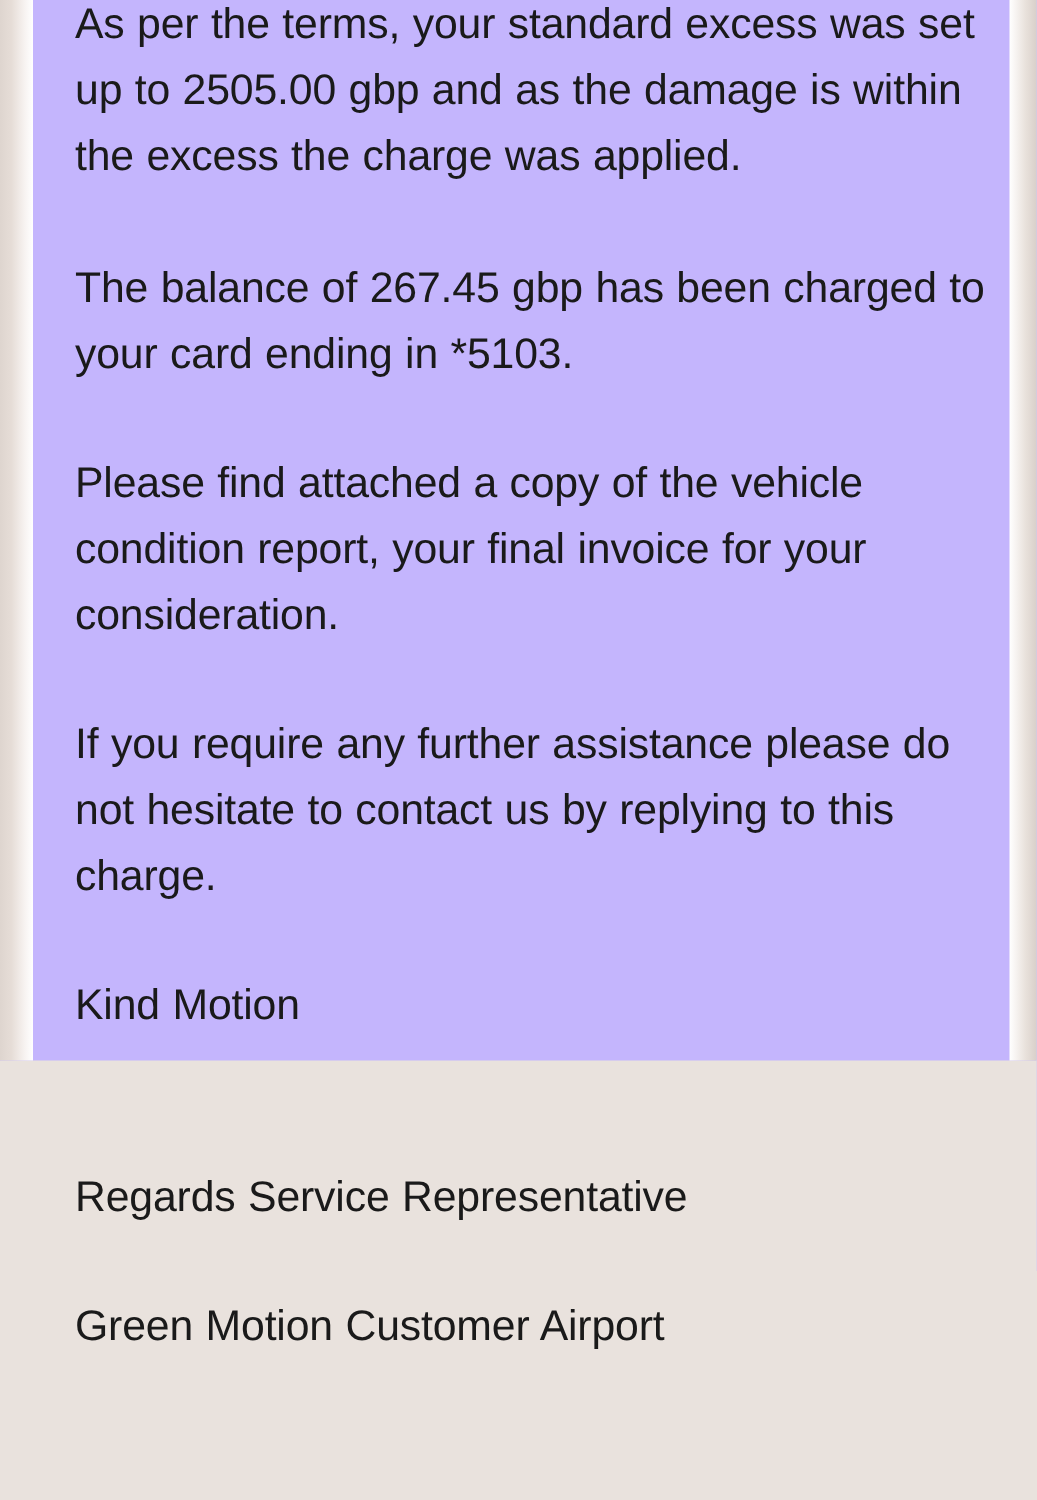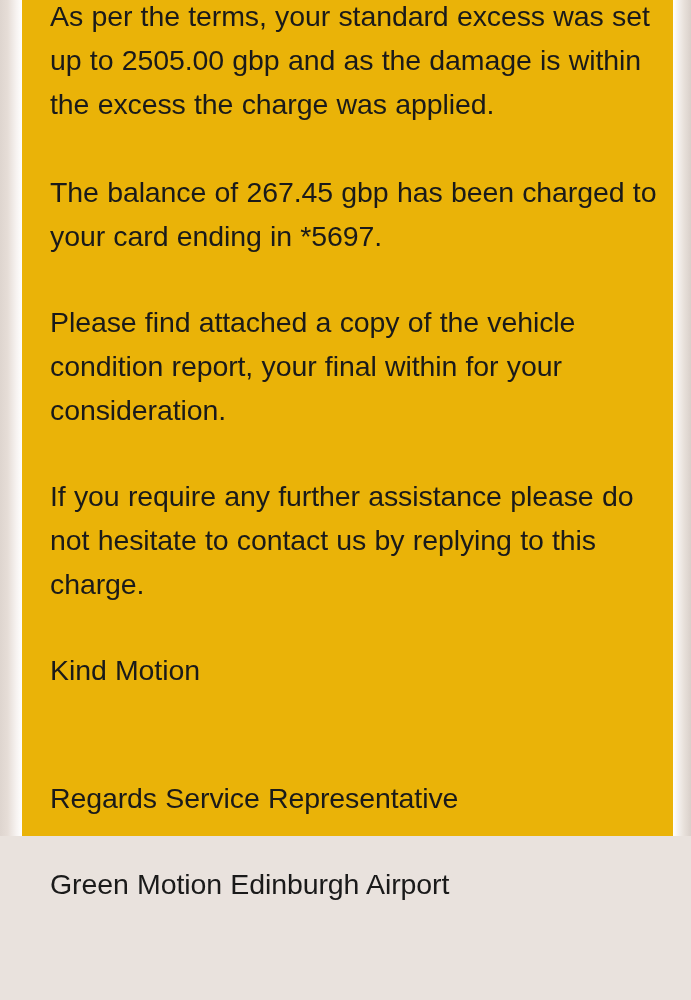--- a/index.html
+++ b/index.html
@@ -9,22 +9,22 @@
   }
   body {
     width: 691px;
     height: 1000px;
     overflow: hidden;
     font-family: "Liberation Sans", sans-serif;
   }
   .page {
     position: relative;
     width: 691px;
-    height: 836px;
-    background: #eab308;
+    height: 707px;
+    background: #c4b5fd;
     box-sizing: border-box;
   }
   
   .edge-left {
     position: absolute;
     top: 0;
     left: 0;
     width: 22px;
     height: 100%;
     background: linear-gradient(to right, #ded5cf 0%, #e6ddd7 35%, #f7f3f1 75%, #ffffff 100%);
@@ -60,26 +60,26 @@
 </head>
 <body>
 
 <div class="page">
   <div class="edge-left"></div>
   <div class="edge-right"></div>
 
   <div class="content">
     <p class="para first">As per the terms, your standard excess was set up to 2505.00 gbp and as the damage is within the excess the charge was applied.</p>
     <div class="gap-lg"></div>
-    <p class="para">The balance of 267.45 gbp has been charged to your card ending in *5697.</p>
+    <p class="para">The balance of 267.45 gbp has been charged to your card ending in *5103.</p>
     <div class="gap-md"></div>
-    <p class="para">Please find attached a copy of the vehicle condition report, your final within for your consideration.</p>
+    <p class="para">Please find attached a copy of the vehicle condition report, your final invoice for your consideration.</p>
     <div class="gap-md"></div>
     <p class="para">If you require any further assistance please do not hesitate to contact us by replying to this charge.</p>
     <div class="gap-md"></div>
     <p class="para">Kind Motion</p>
     <div class="gap-md"></div>
     <div class="gap-md"></div>
     <p class="para">Regards Service Representative</p>
     <div class="gap-md"></div>
-    <p class="para">Green Motion Edinburgh Airport</p>
+    <p class="para">Green Motion Customer Airport</p>
   </div>
 </div>
 
 </body></html>

